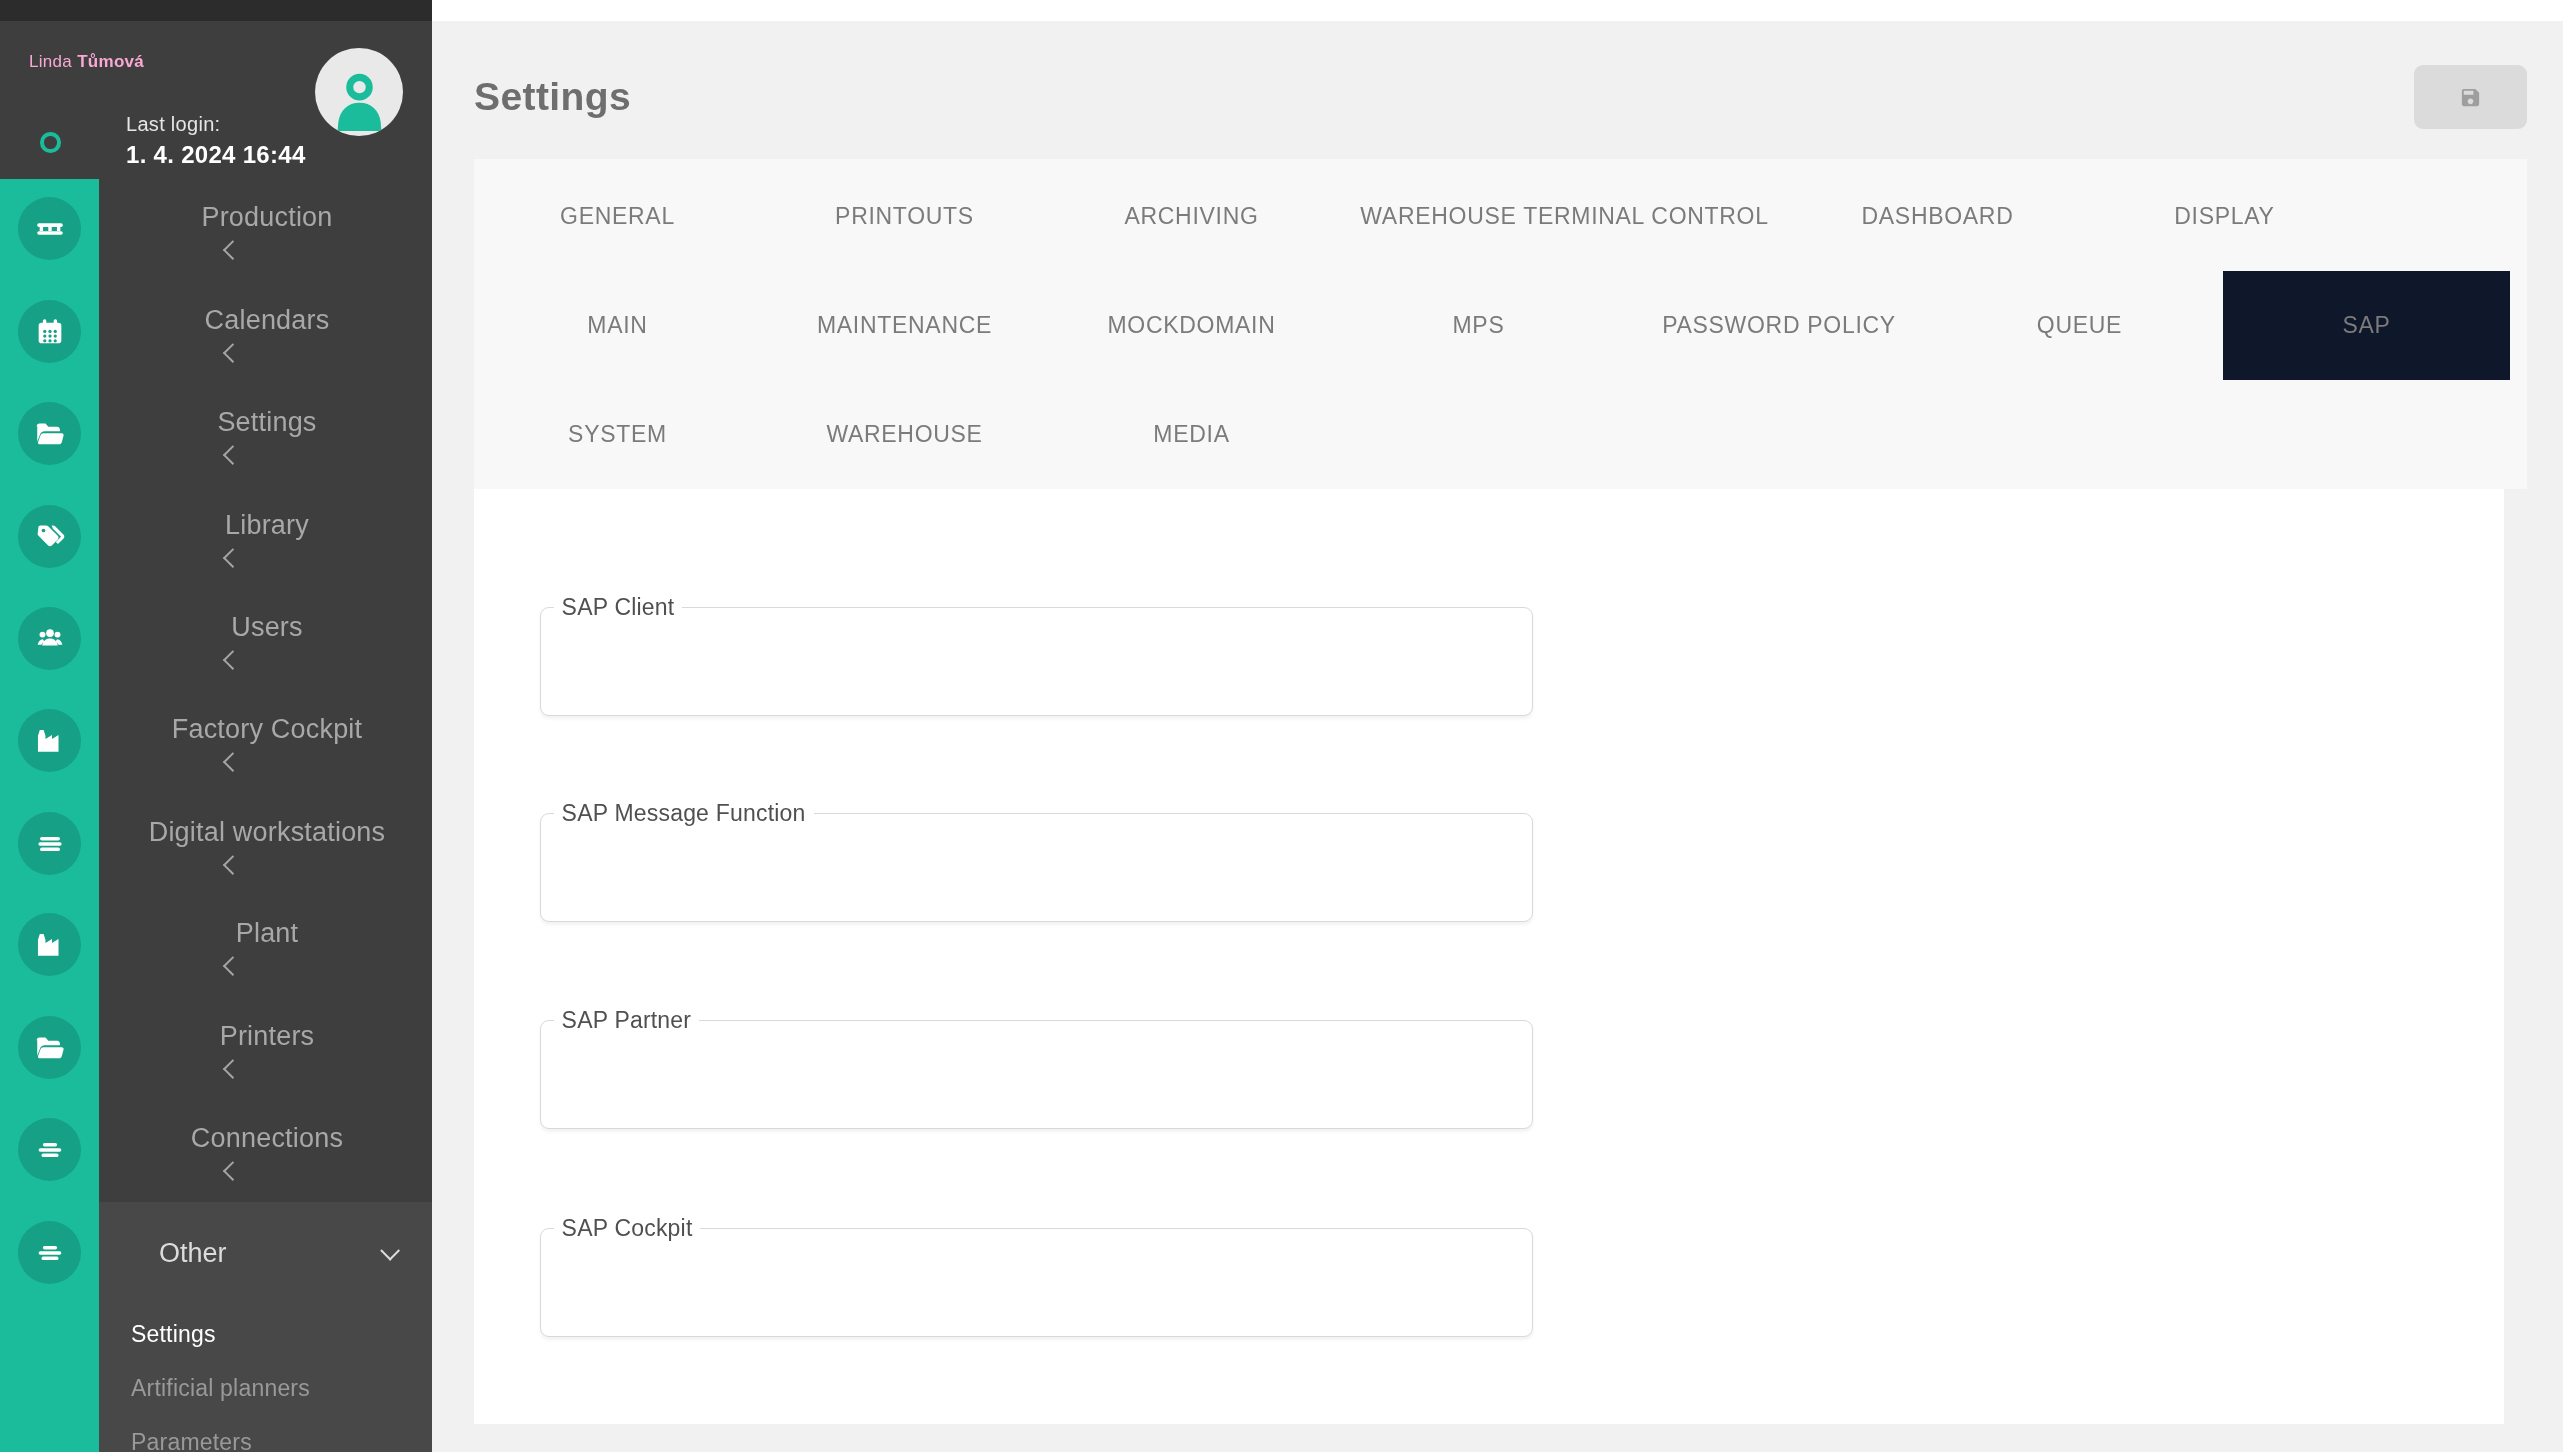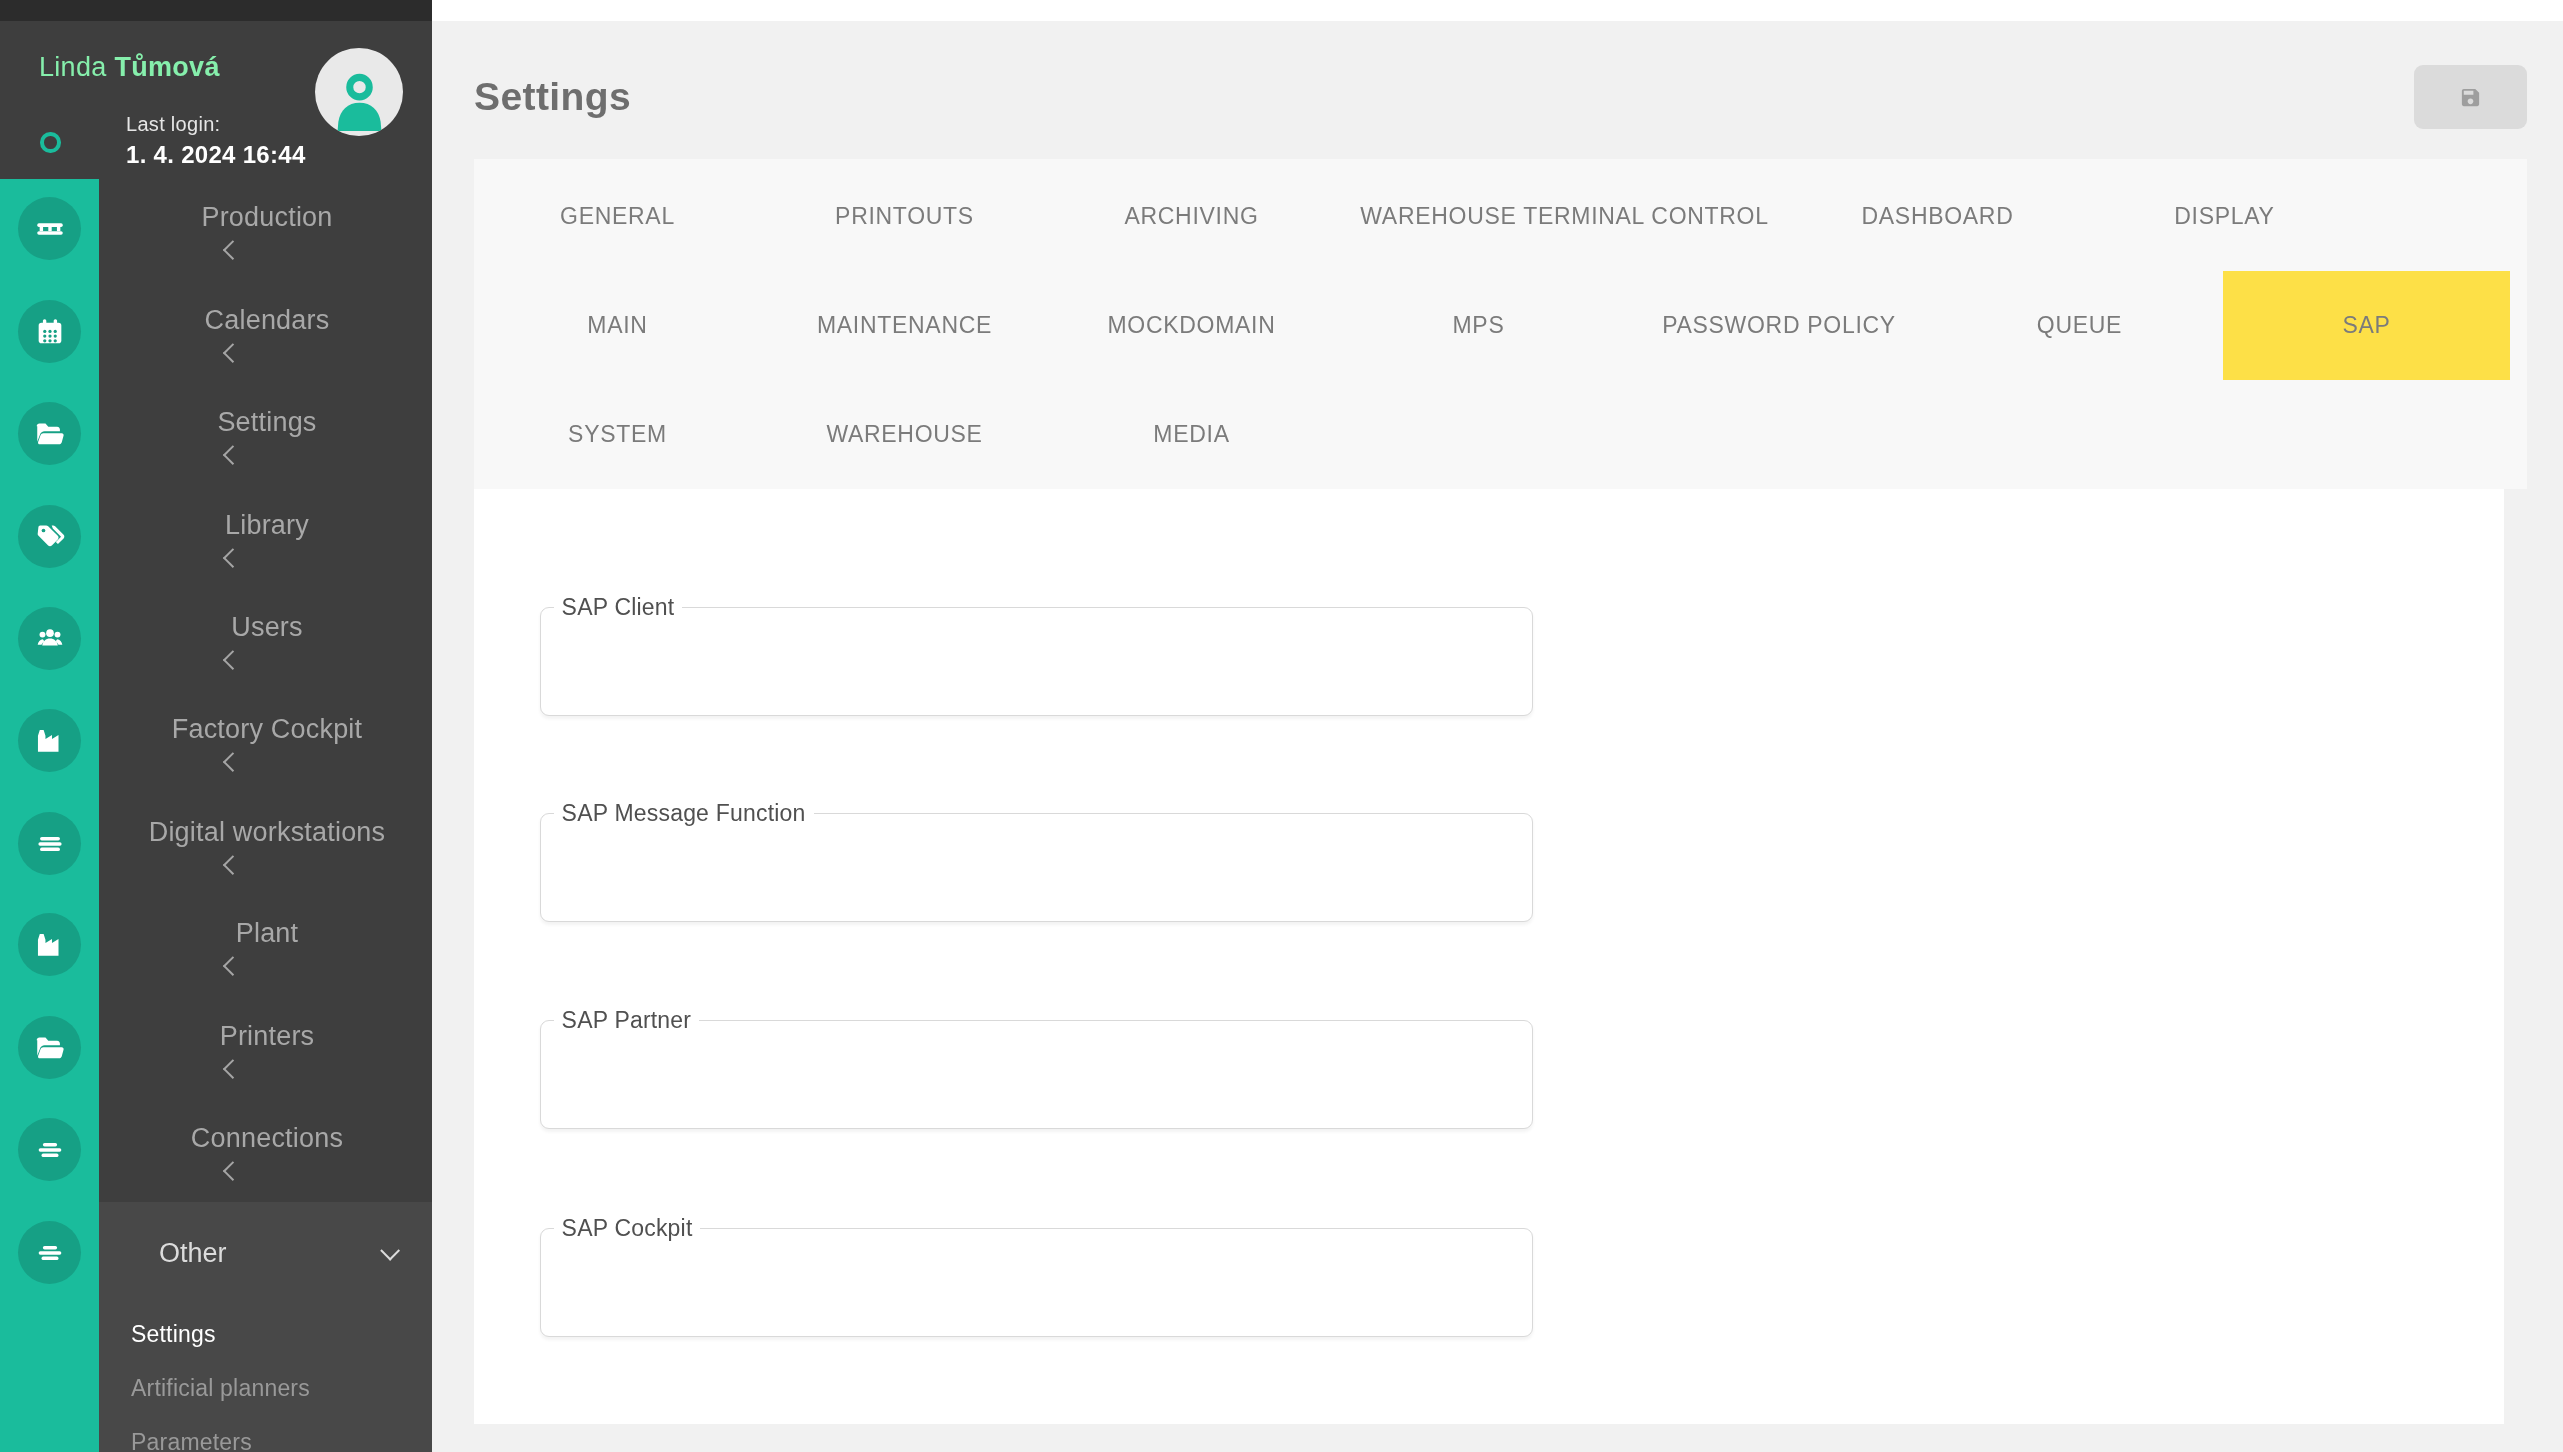--- a/index.html
+++ b/index.html
@@ -11,21 +11,21 @@
     position:relative;
   }
   .abs { position:absolute; }
 
   
   .topstrip-side { left:0; top:0; width:432px; height:20.6px; background:#2c2c2c; z-index:6; }
   .topstrip-main { left:432px; top:0; width:2131px; height:20.6px; background:#ffffff; z-index:2; }
 
   
   .sidebar { left:0; top:0; width:432px; height:1452px; background:#3e3e3e; z-index:3; }
-  .user-name { left:39px; top:52px; font-size:27px; color:#86efac; letter-spacing:0.3px; white-space:nowrap; }
+  .user-name { left:29px; top:52px; font-size:17px; color:#f9a8d4; letter-spacing:0.3px; white-space:nowrap; }
   .user-name b { font-weight:700; }
   .status-ring { left:40px; top:132px; width:20.6px; height:20.6px; border:4.5px solid #1abc9c; border-radius:50%; }
   .lastlogin { left:126px; top:113px; }
   .lastlogin .ll-label { font-size:20px; color:#e6e6e6; letter-spacing:0.3px; }
   .lastlogin .ll-value { font-size:24px; color:#ffffff; font-weight:700; margin-top:5.4px; letter-spacing:0.3px; }
   .avatar { left:315px; top:48px; width:88px; height:88px; border-radius:50%; background:#e9e9e9; overflow:hidden; display:flex; align-items:center; justify-content:center; }
   .avatar svg { width:65px; height:65px; margin-top:12.6px; }
 
   .rail { left:0; top:179px; width:99px; height:1273px; background:#1abc9c; }
   .icon-circle { position:absolute; left:18px; width:63px; height:63px; border-radius:50%; background:#16a085; display:flex; align-items:center; justify-content:center; cursor:pointer; }
@@ -45,21 +45,21 @@
 
   
   .page-title { left:474px; top:75px; font-size:39px; color:#6e6e6e; letter-spacing:0.4px; }
   .save-btn { left:2414px; top:65px; width:113px; height:64px; background:#dbdbdb; border:none; border-radius:9px; display:flex; align-items:center; justify-content:center; cursor:pointer; }
   .save-btn svg { width:23px; height:23px; }
 
   .tabs-panel { left:474px; top:159px; width:2053px; height:330px; background:#f8f8f8; display:flex; flex-wrap:wrap; align-content:flex-start; padding-top:2.7px; }
   .tab { width:287px; height:109px; display:flex; align-items:center; justify-content:center; font-size:23px; color:#7b7b7b; letter-spacing:0.7px; cursor:pointer; text-align:center; line-height:1.15; }
   .tab.w-wide { width:459px; }
   .tab.w-pp { width:314px; }
-  .tab.active { background:#fde047; }
+  .tab.active { background:#0f172a; }
 
   .content-card { left:474px; top:489px; width:2030px; height:935px; background:#ffffff; }
   .field { position:absolute; left:39px; width:993px; height:109px; border:1.8px solid #d9d9d9; border-radius:9px; background:#ffffff; box-shadow:0 2.7px 3.6px rgba(0,0,0,.05);margin-left:27px; }
   .field .f-label { position:absolute; top:-14.4px; left:12.6px; padding:0 8px; background:#ffffff; font-size:23px; color:#505050; letter-spacing:0.2px; }
   .field textarea { width:100%; height:100%; border:none; outline:none; resize:none; background:transparent; font-family:"Liberation Sans", sans-serif; font-size:25px; color:#444; padding:21.5px 18px; border-radius:9px; }
   .field.f-0 { top:118px; } .field.f-1 { top:324px; } .field.f-2 { top:531px; } .field.f-3 { top:739px; }
 </style>
 </head>
 <body>
 

